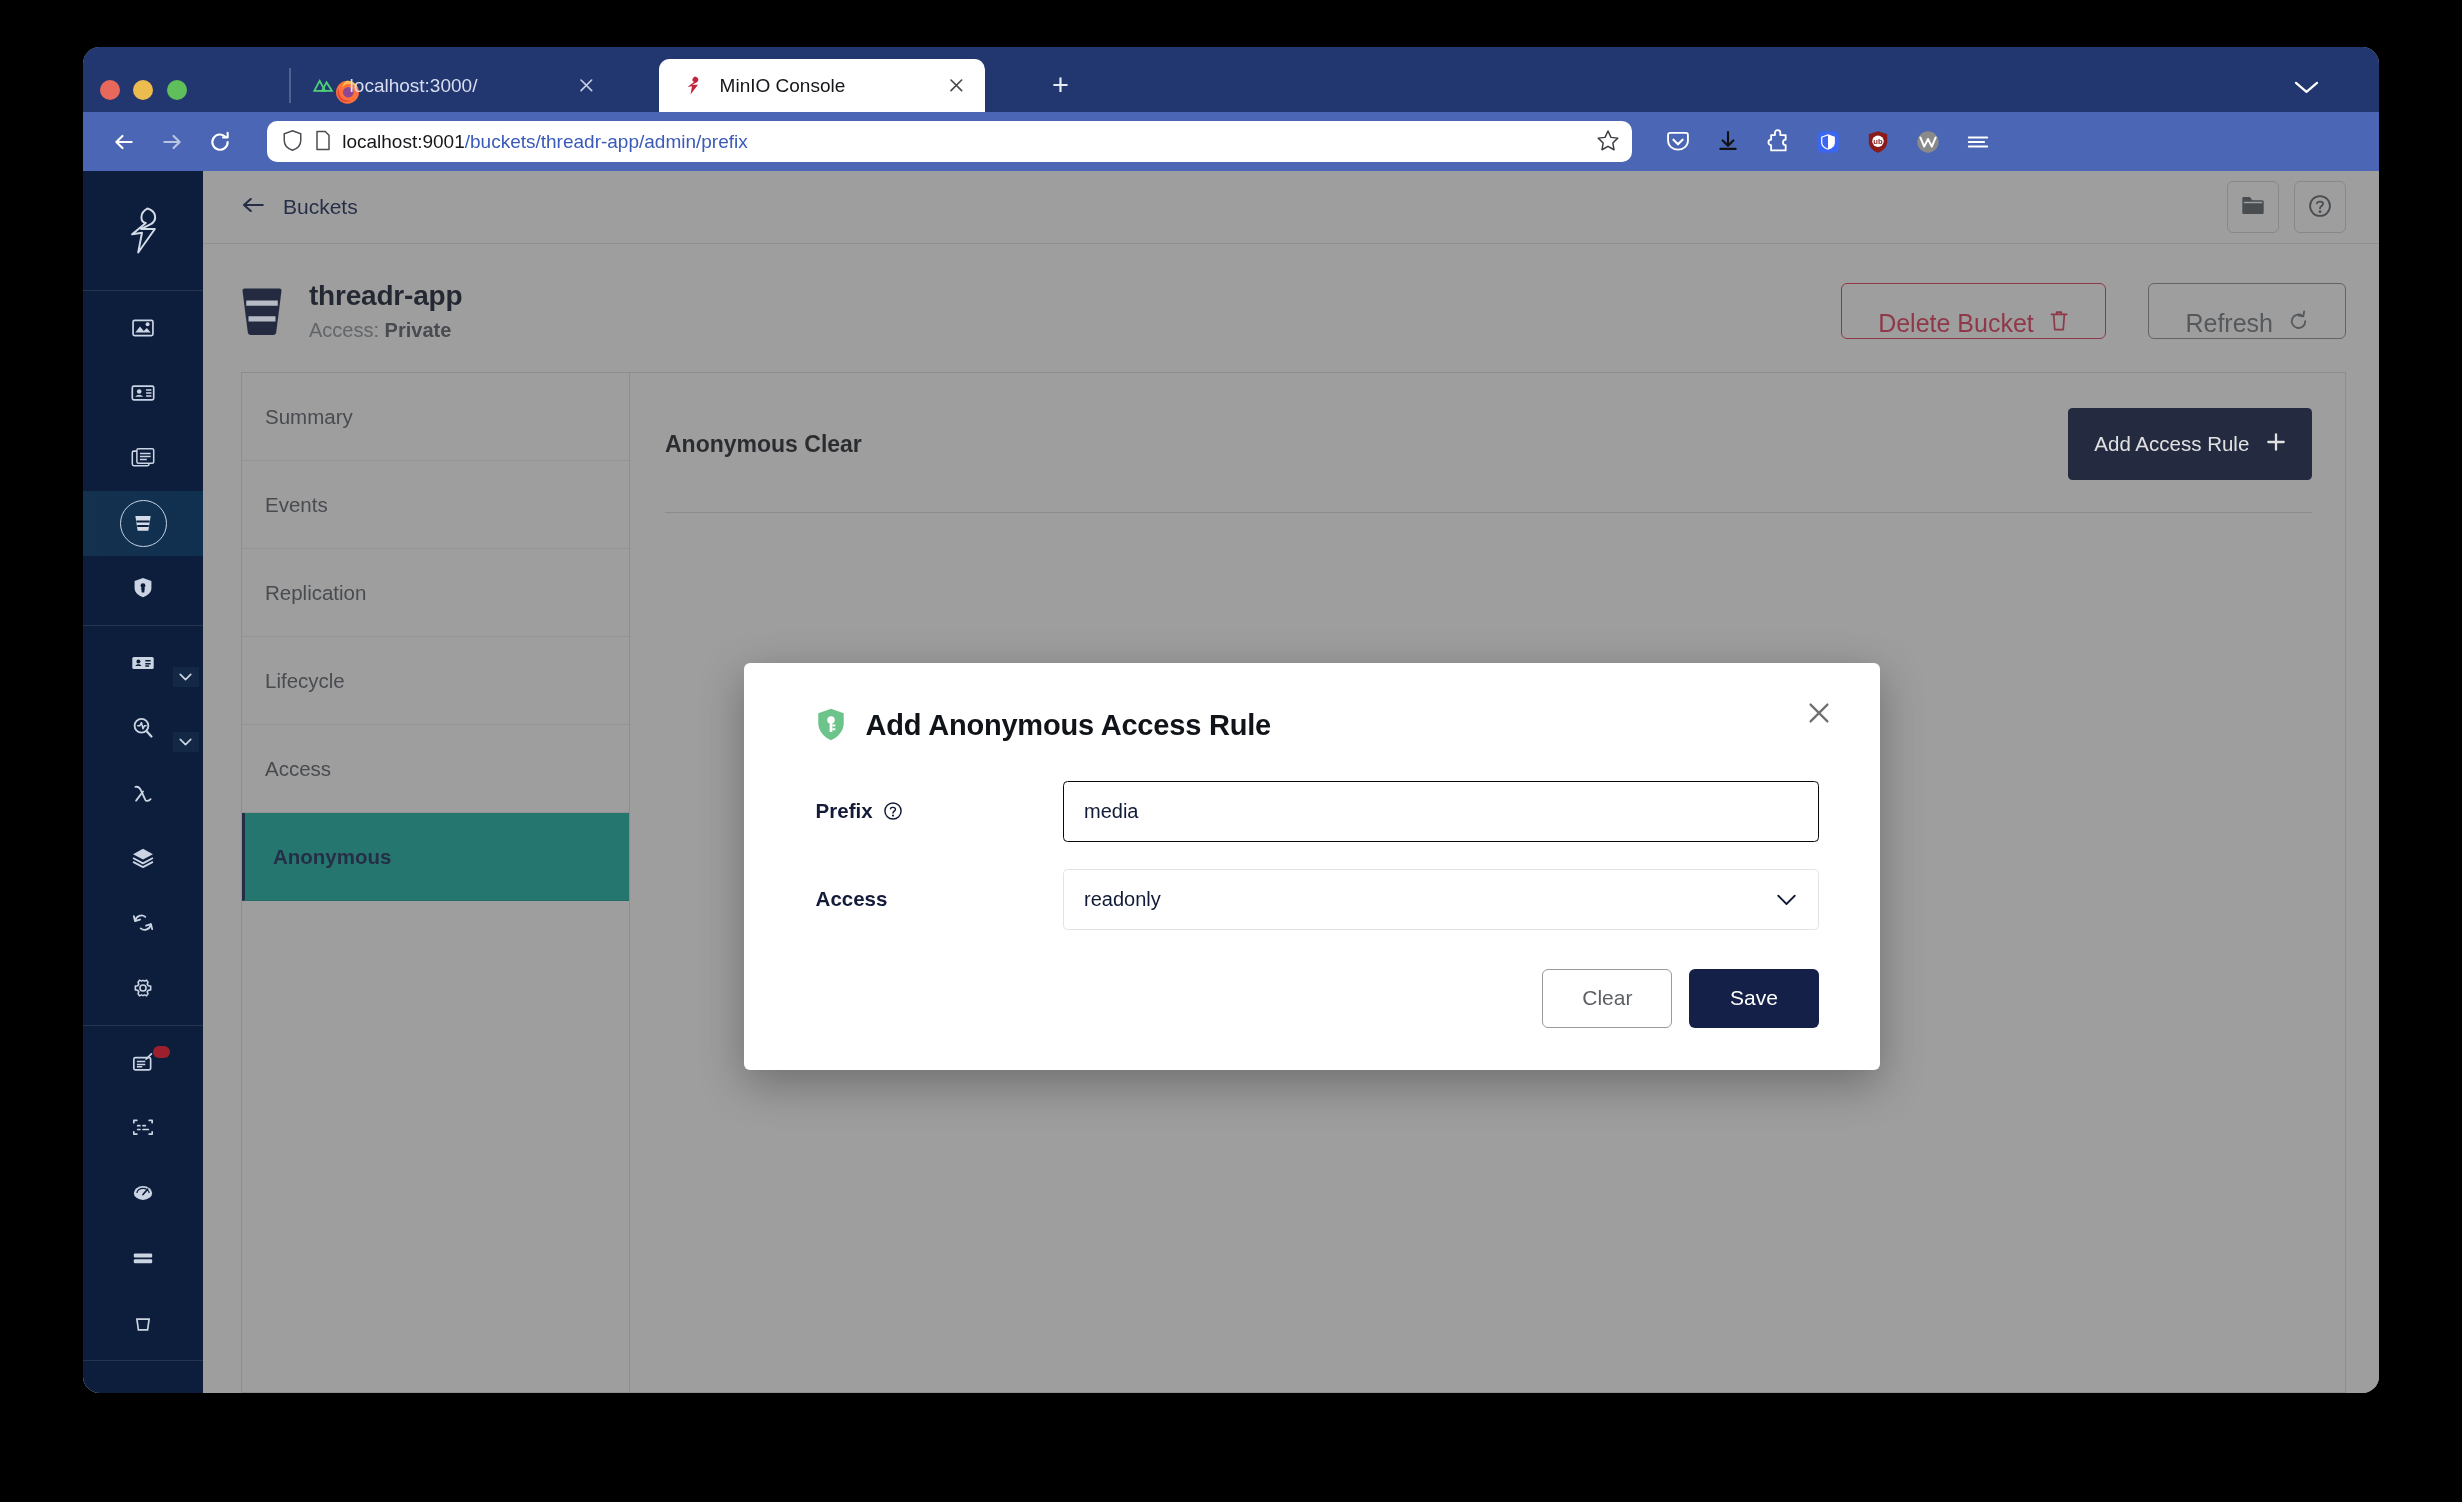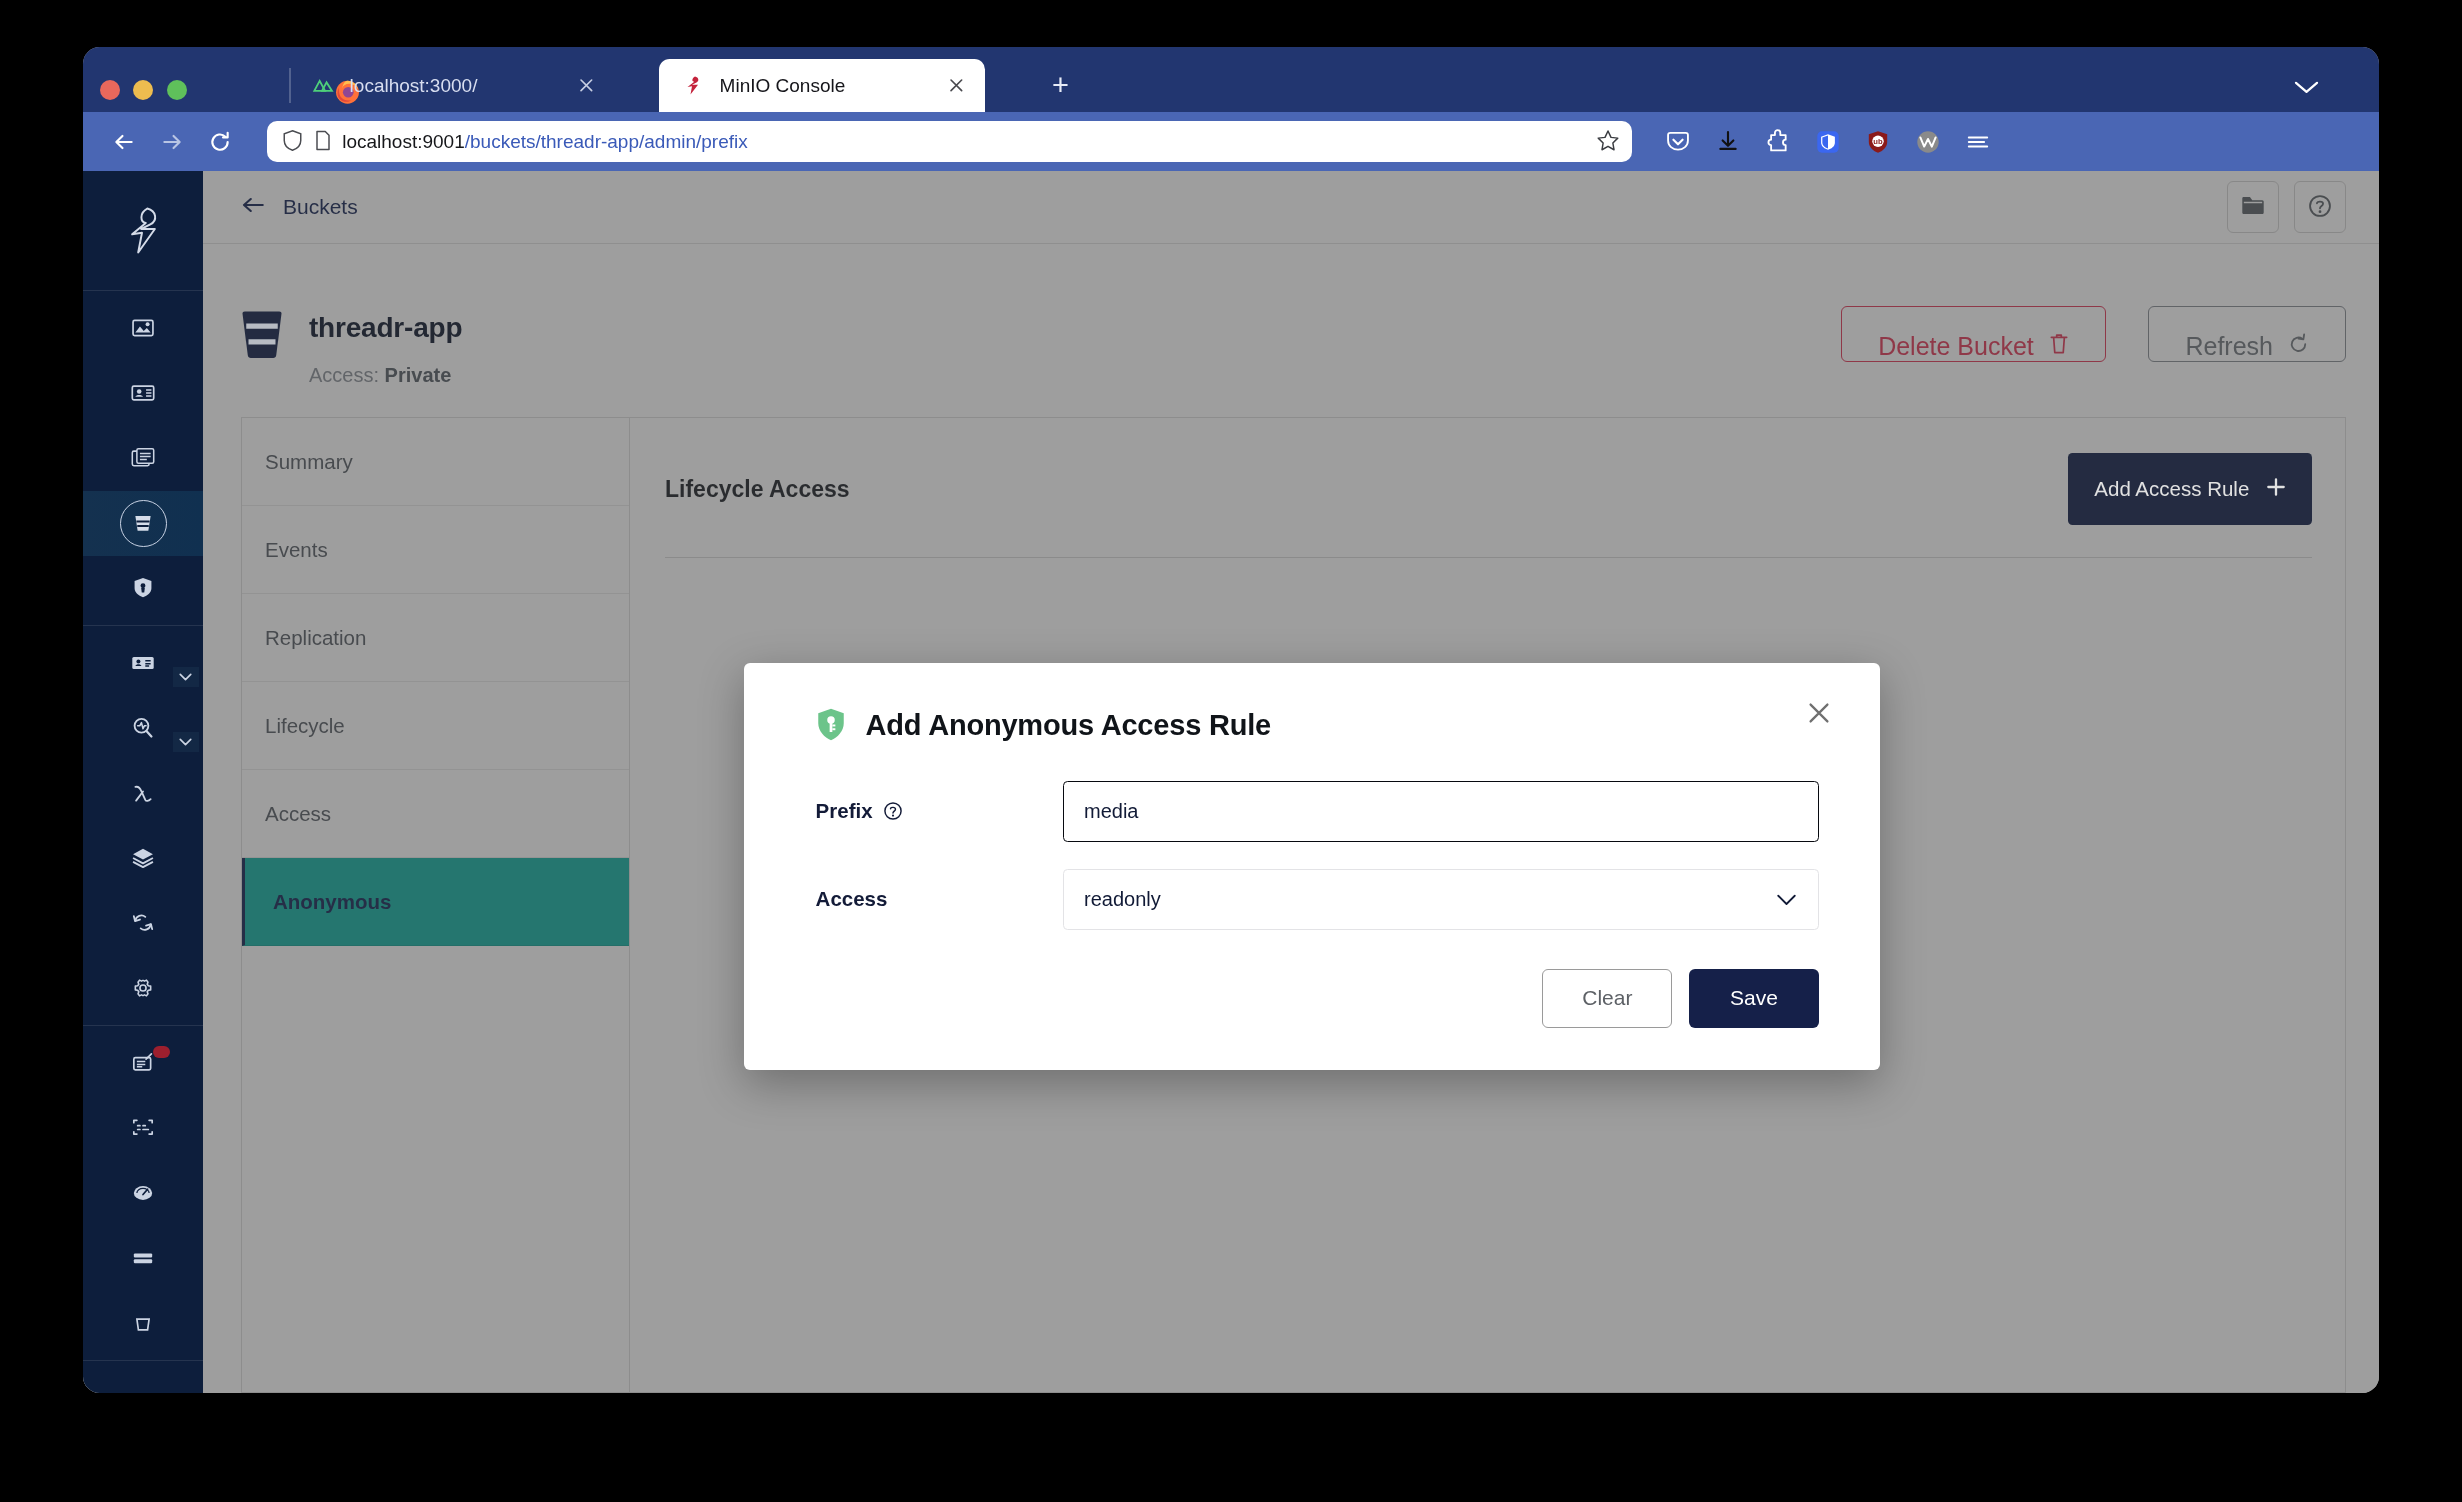--- a/index.html
+++ b/index.html
@@ -202,21 +202,21 @@
     margin-left: 15px;
     color: #3e4246;
   }
 
   .bucket-head {
     display: flex; align-items: center;
     padding: 36px 33px 30px 38px;
     gap: 26px;
   }
   .bucket-icon { width: 42px; height: 52px; flex: none; }
-  .bucket-meta { display: flex; flex-direction: column; gap: 20px; margin-top: 32px; }
+  .bucket-meta { display: flex; flex-direction: column; gap: 7px; }
   .bucket-name { font-size: 28px; font-weight: 700; color: #0c1220; letter-spacing: -0.2px;}
   .bucket-access { font-size: 20px; color: #5d6166; }
   .bucket-access b { color: #3b4046; font-weight: 700; }
   .head-spacer { flex: 1; }
   .btn-outline {
     height: 56px;
     border-radius: 6px;
     display: flex; align-items: flex-end; gap: 15px;
     padding: 0 36px;
     font-size: 25px;
@@ -727,21 +727,21 @@
           <div class="tab-item">Events</div>
           <div class="tab-item">Replication</div>
           <div class="tab-item">Lifecycle</div>
           <div class="tab-item">Access</div>
           <div class="tab-item selected">Anonymous</div>
           <div class="tabs-filler"></div>
         </div>
 
         <div class="pane">
           <div class="pane-head">
-            <div class="pane-title">Lifecycle Access</div>
+            <div class="pane-title">Anonymous Clear</div>
             <div class="pane-spacer"></div>
             <div class="btn-primary">
               <span>Add Access Rule</span>
               <span>
                 <svg width="20" height="20" viewBox="0 0 26 26">
                     <path d="M13 3 V23 M3 13 H23" stroke="#ffffff" stroke-width="3" stroke-linecap="round"></path>
                   </svg>
               </span>
             </div>
           </div>

